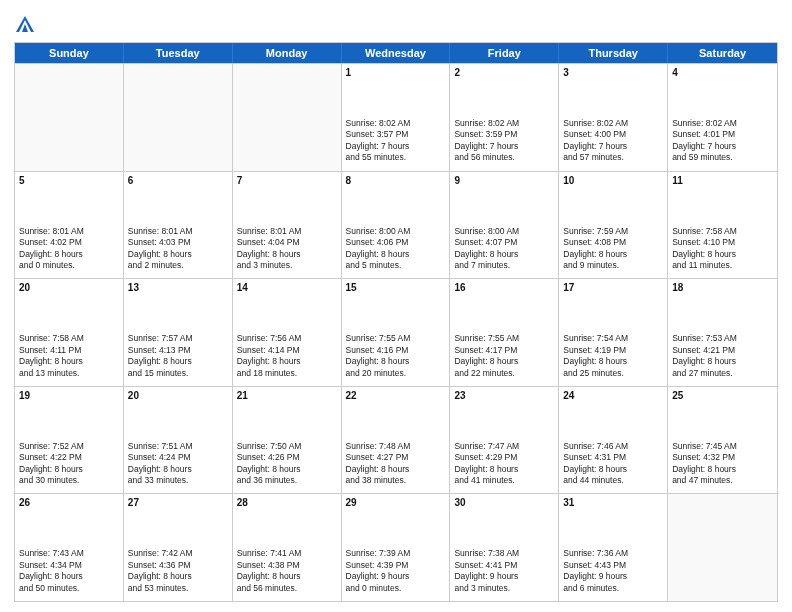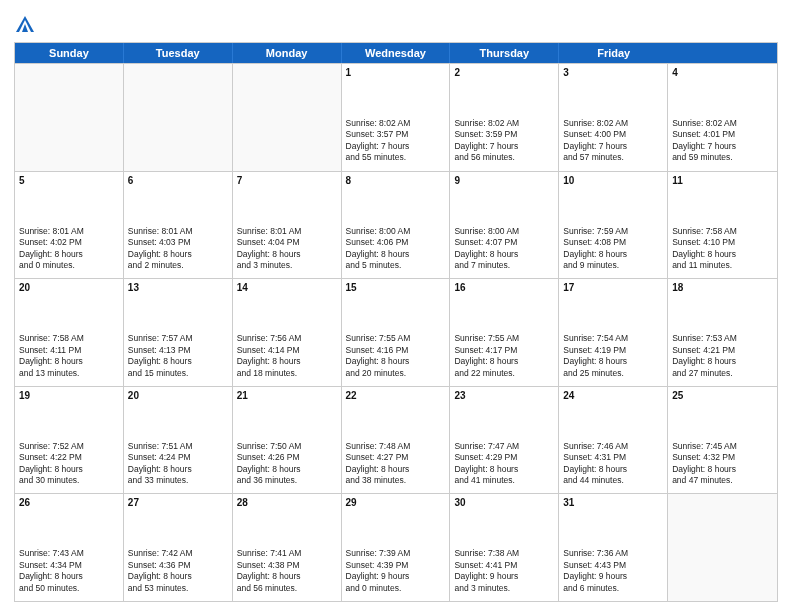--- a/index.html
+++ b/index.html
@@ -136,22 +136,23 @@
       <div class="location"></div>
     </div>
   </div>
 
   <div class="calendar">
     <div class="cal-header" id="cal-header">
         <div class="cal-header-cell">Sunday</div>
         <div class="cal-header-cell">Tuesday</div>
         <div class="cal-header-cell">Monday</div>
         <div class="cal-header-cell">Wednesday</div>
+        <div class="cal-header-cell">Friday</div>
         <div class="cal-header-cell">Thursday</div>
-        <div class="cal-header-cell">Friday</div>
+        <div class="cal-header-cell">Saturday</div>
       </div>
     <div class="cal-body" id="cal-body">
         <div class="cal-week">
           <div class="cal-cell empty"></div>
           <div class="cal-cell empty"></div>
           <div class="cal-cell empty"></div>
           <div class="cal-cell">
             <div class="day-num">1</div>
             <div class="cell-text" style="white-space: pre-line;">Sunrise: 8:02 AM
 Sunset: 3:57 PM

